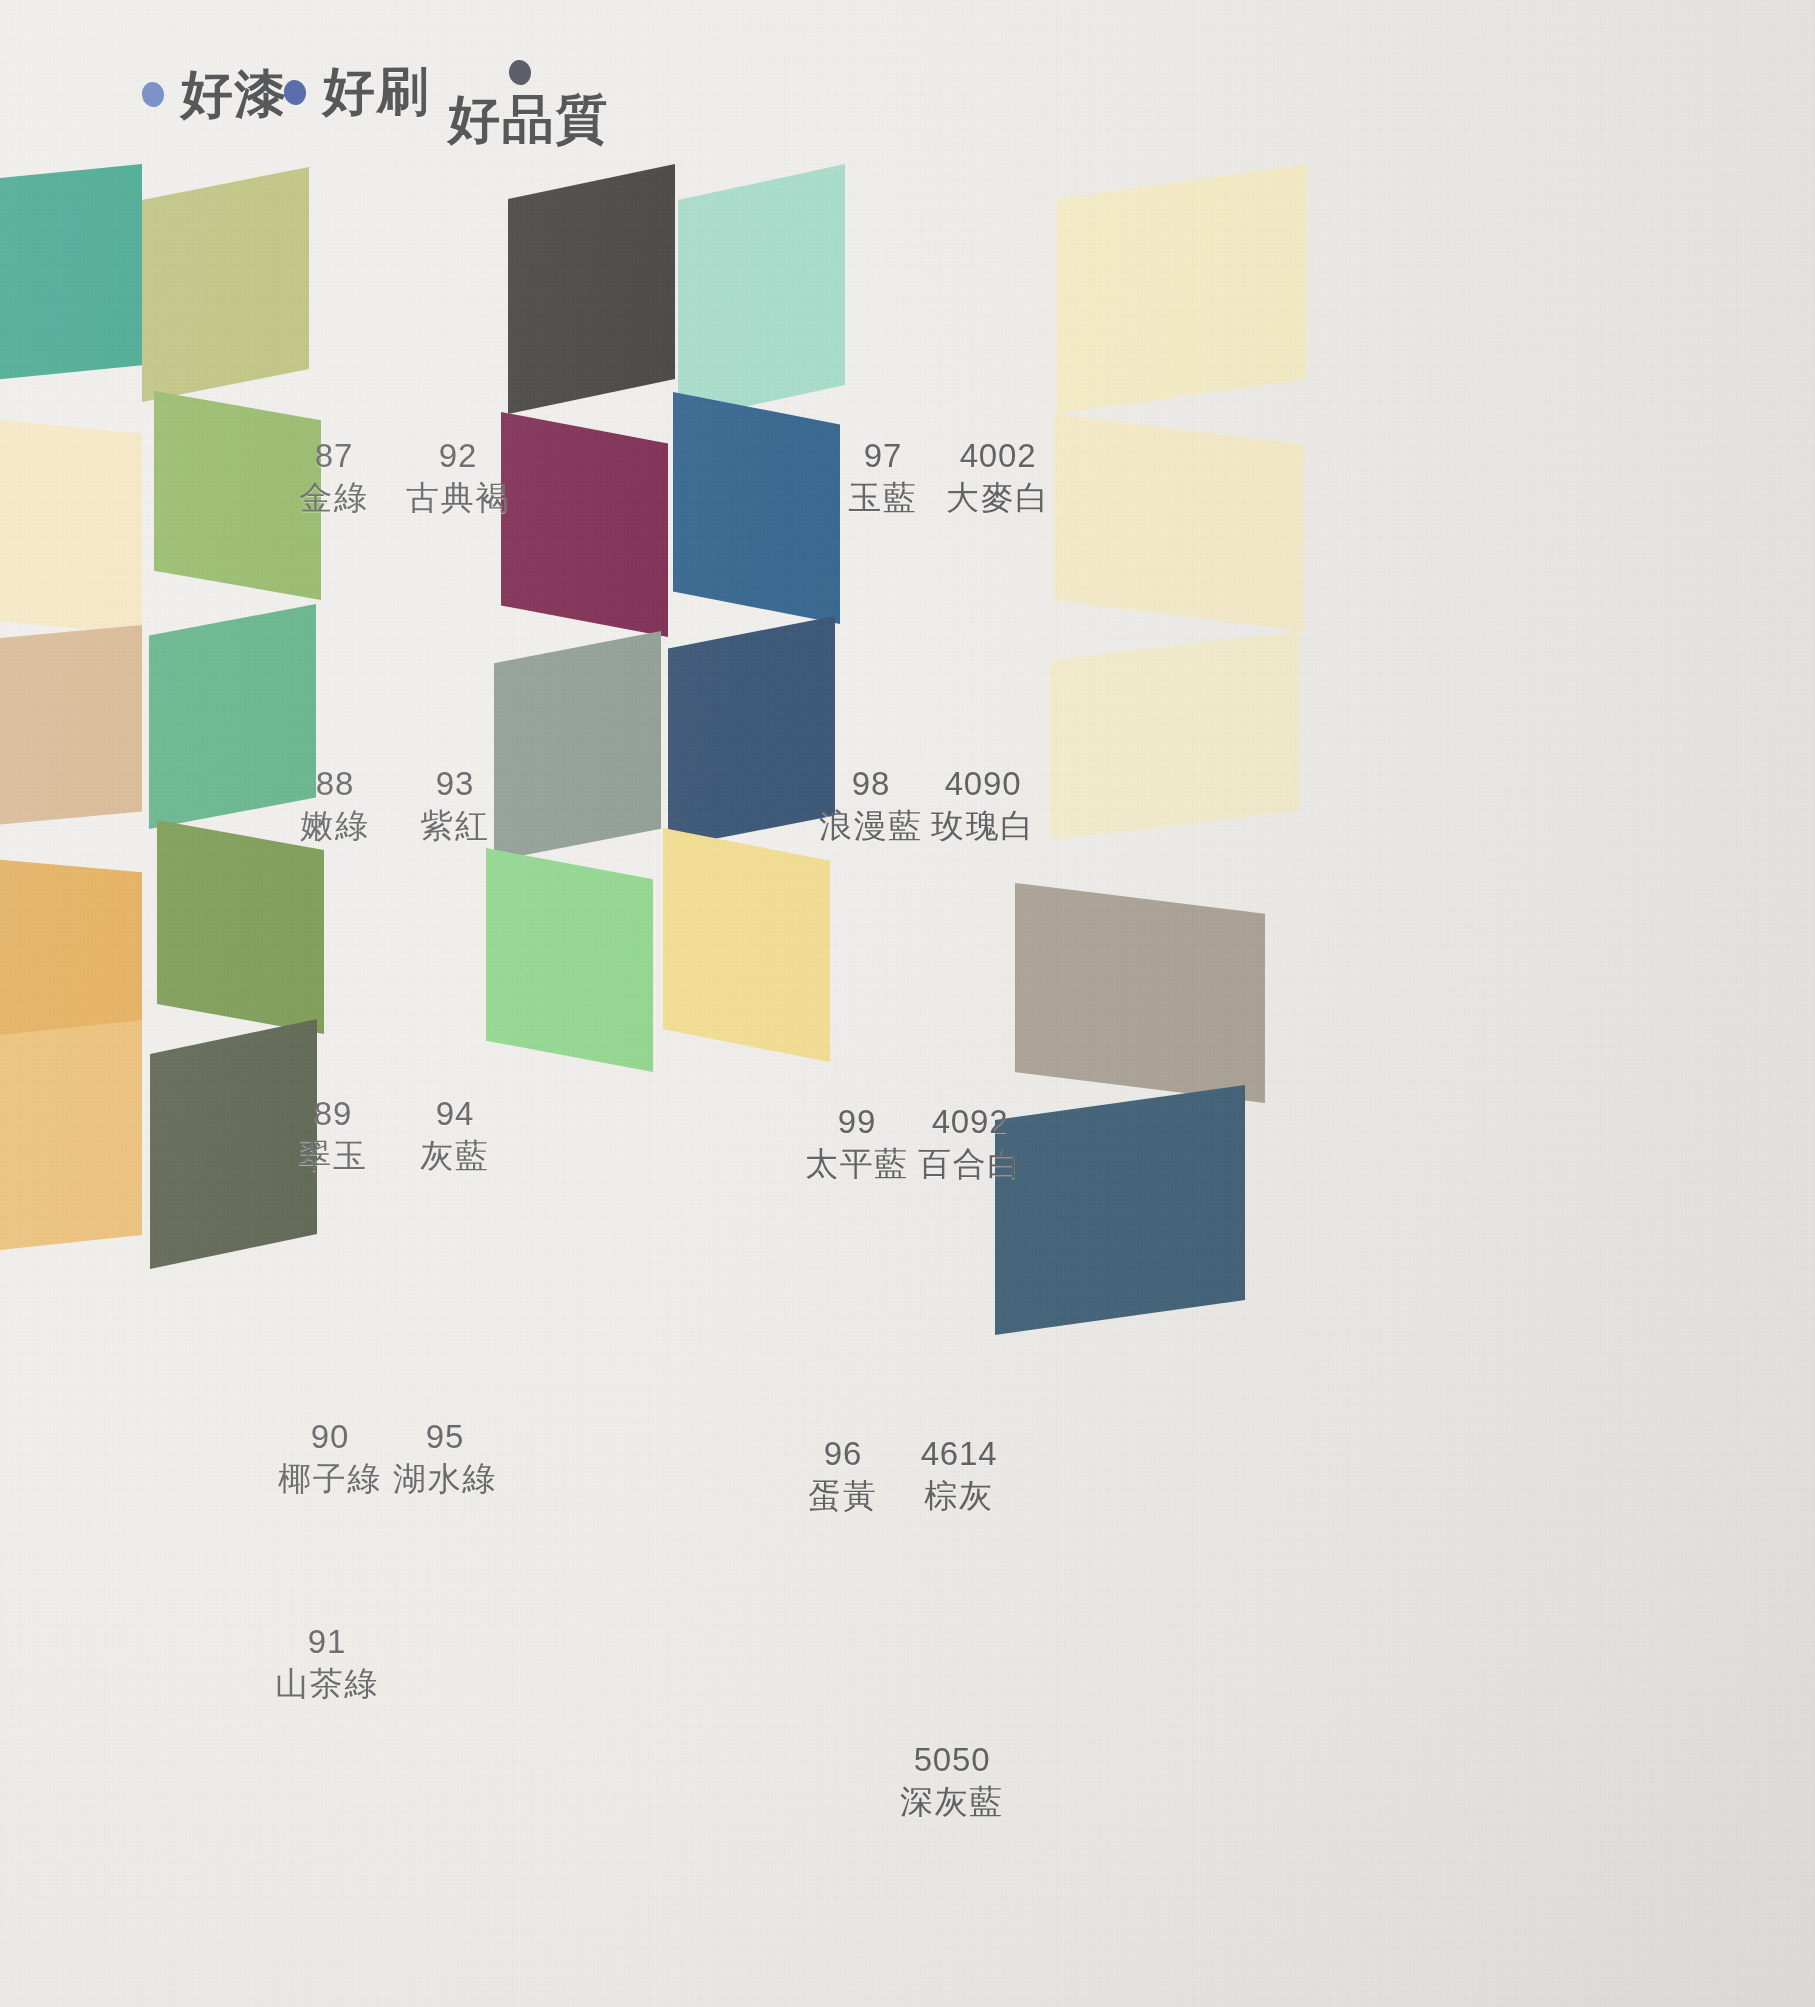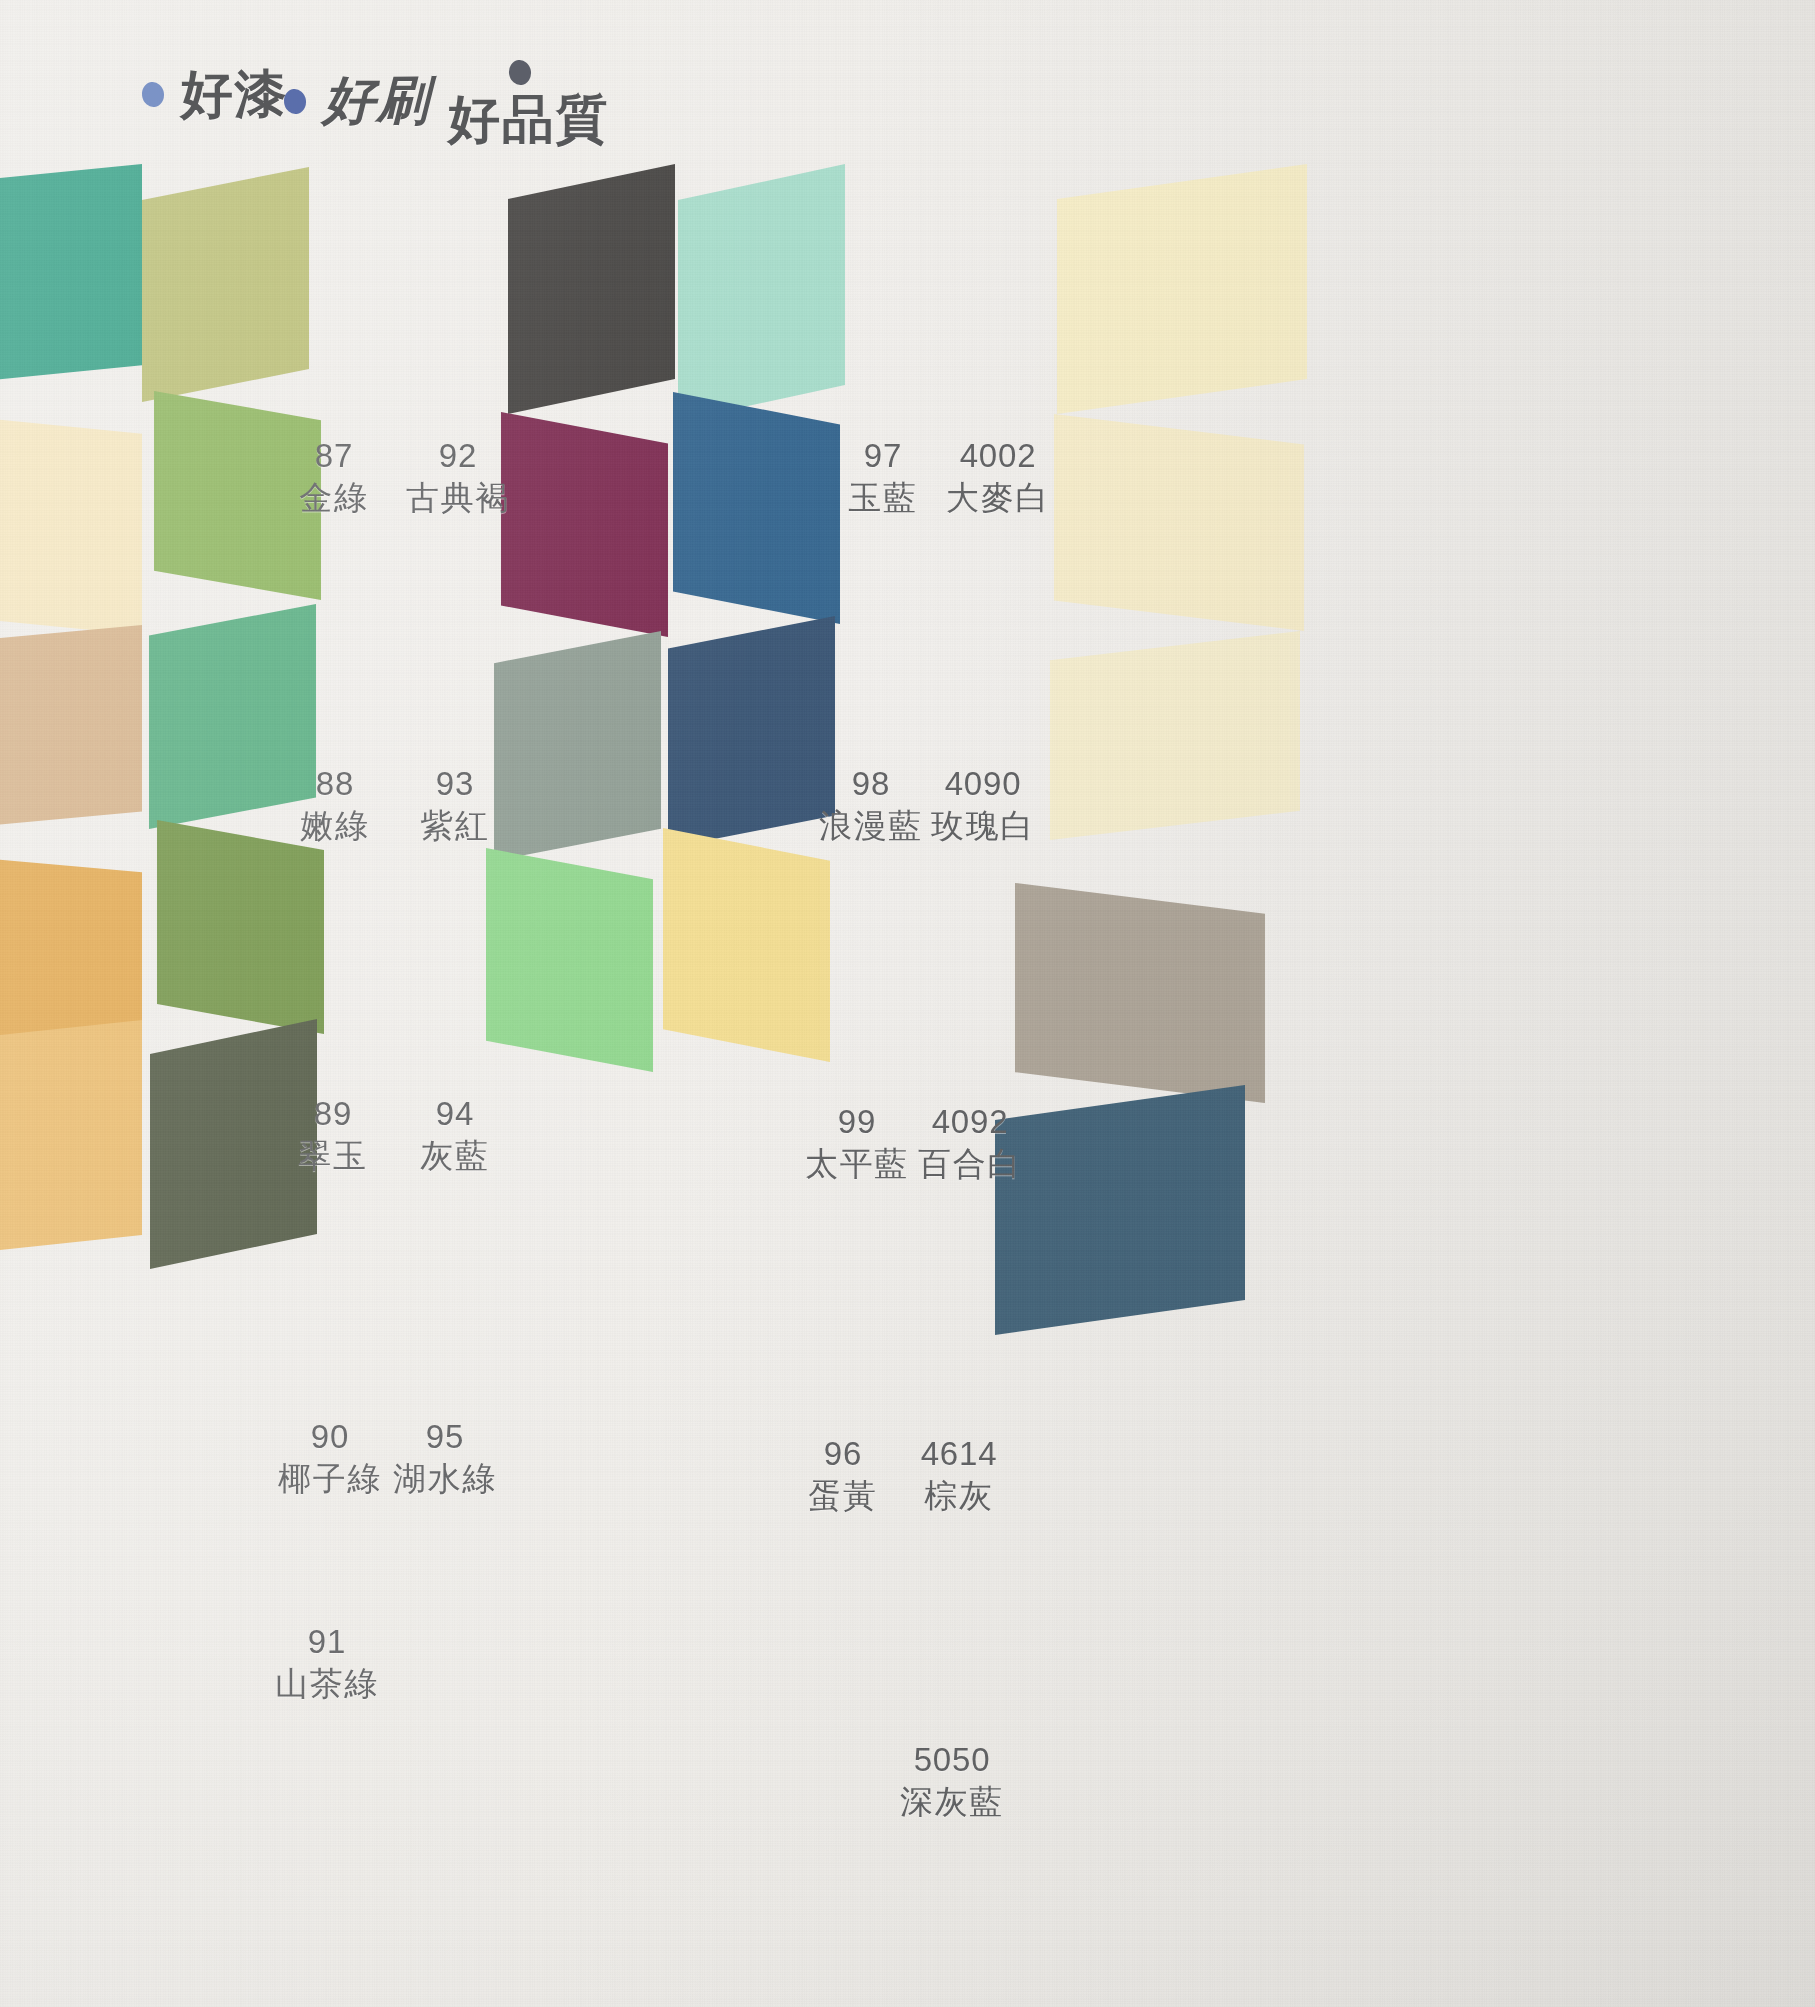--- a/index.html
+++ b/index.html
@@ -187,21 +187,21 @@
     </div>
   </div>
 <div id="grain"></div>
 <div id="shadeR"></div>
 
 <div id="header">
     <div class="tagline" style="position: absolute; left: 142px; top: 11.7px;">
       <span class="tag-dot" style="background: rgb(123, 147, 198);"></span>
       <span class="tag-text">好漆</span>
     </div>
-    <div class="tagline" style="position: absolute; left: 284px; top: 18px; font-style: italic;">
+    <div class="tagline" style="position: absolute; left: 284px; top: 9px;">
       <span class="tag-dot" style="background: rgb(90, 110, 171);"></span>
       <span class="tag-text">好刷</span>
     </div>
     <div class="tagline" style="position: absolute; left: 448px; top: 11.7px; flex-direction: column;">
       <span class="tag-dot" style="background: rgb(92, 95, 105);"></span>
       <span class="tag-text">好品質</span>
     </div>
   </div>
 
 

